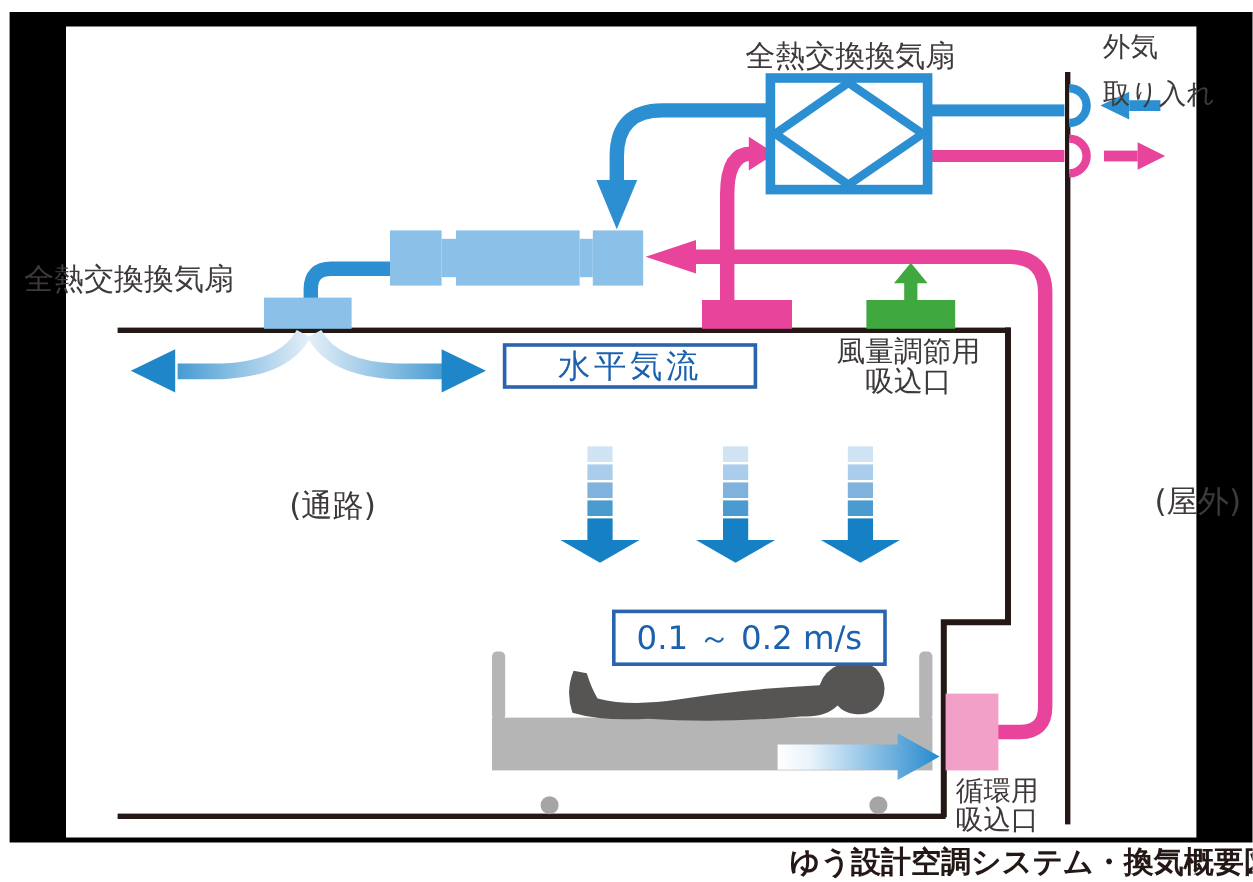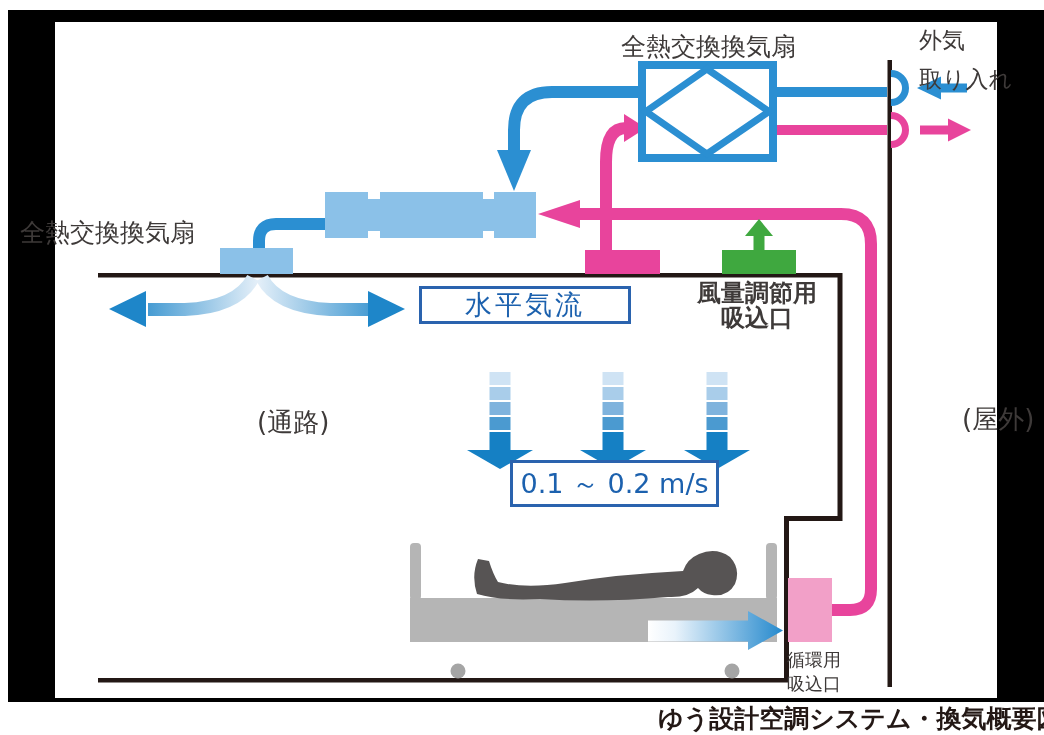--- a/index.html
+++ b/index.html
@@ -146,31 +146,31 @@
         <rect x="706.5" y="417" width="21" height="13" fill="#4b9ad0"></rect>
         <rect x="706.5" y="432" width="21" height="18" fill="#1580c4"></rect>
         <polygon points="684,450 750,450 717,469" fill="#1580c4"></polygon>
       </g>
     </g>
   </svg>
 
   <div class="txtbox" style="left:419px;top:286px;width:212px;height:38px;">
     <span style="letter-spacing:3px;">水平気流</span>
   </div>
-  <div class="txtbox" style="left:510px;top:460px;width:209px;height:47px;">
+  <div class="txtbox" style="left:510px;top:508px;width:229px;height:47px;">
     <span>0.1 ～ 0.2 m/s</span>
   </div>
 
   <div id="frame"></div>
 
   <div class="lbl" style="left:20px;top:219px;font-size:25px;white-space:nowrap;">全熱交換換気扇</div>
   <div class="lbl" style="left:621px;top:33px;font-size:25px;white-space:nowrap;">全熱交換換気扇</div>
   <div class="lbl" style="left:919px;top:21px;font-size:23px;line-height:39px;">外気
 取り入れ</div>
-  <div class="lbl" style="left:692px;top:281px;width:130px;font-size:24px;line-height:25px;text-align:center;font-weight:bold;">風量調節用
+  <div class="lbl" style="left:692px;top:281px;width:130px;font-size:24px;line-height:25px;text-align:center;">風量調節用
 吸込口</div>
-  <div class="lbl" style="left:257px;top:408px;font-size:26px;white-space:nowrap;">(通路)</div>
+  <div class="lbl" style="left:241px;top:408px;font-size:26px;white-space:nowrap;">(通路)</div>
   <div class="lbl" style="left:929px;top:405px;font-size:26px;white-space:nowrap;margin-left:33px;">(屋外)</div>
-  <div class="lbl" style="left:787px;top:648px;width:88px;font-size:18px;line-height:24px;">循環用
+  <div class="lbl" style="left:787px;top:648px;width:88px;font-size:23px;line-height:24px;text-align:center;">循環用
 吸込口</div>
   <div class="caption" style="left:658px;top:704px;font-size:25px;line-height:30px;">ゆう設計空調システム・換気概要図</div>
 
 </div>
 
 </body></html>

